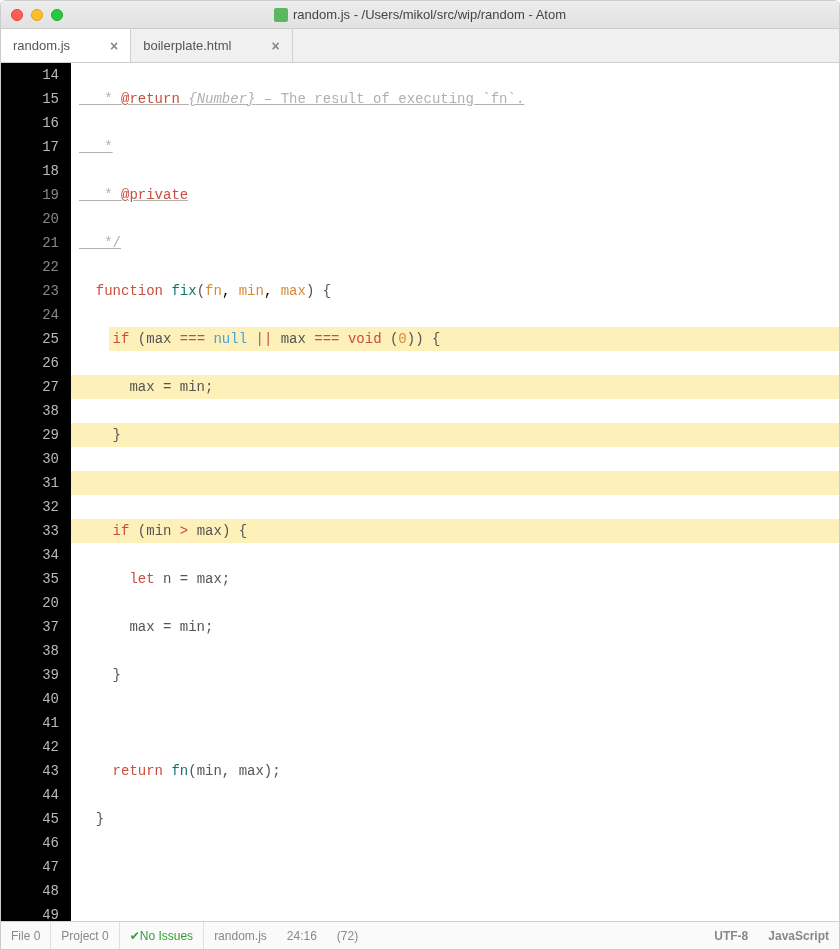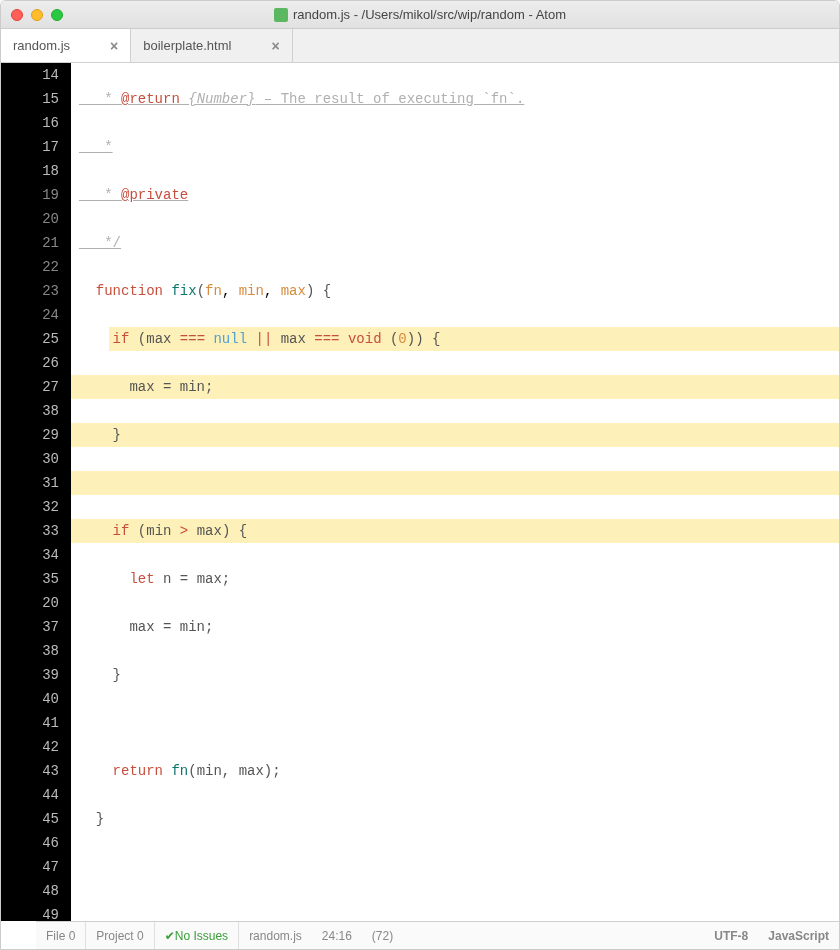--- a/index.html
+++ b/index.html
@@ -27,21 +27,21 @@
 .c-com { color: #b0b0b0; text-decoration: underline; }
 .c-tag { color: #c84e3c; }
 .c-kw { color: #c84e3c; }
 .c-fn { color: #0f766e; }
 .c-param { color: #d68b3e; }
 .c-null { color: #4ea1d3; }
 .c-num { color: #d68b3e; }
 .c-pn { color: #555; }
 .c-id { color: #555; }
 .c-type { color: #b0b0b0; font-style: italic; }
-.statusbar { height: 28px; border-top: 1px solid #d0d0d0; background: #fafafa; display: flex; align-items: center; font-size: 12px; color: #888; padding: 0; margin-left: 35px; }
+.statusbar { height: 28px; border-top: 1px solid #d0d0d0; background: #fafafa; display: flex; align-items: center; font-size: 12px; color: #888; padding: 0; }
 .status-block { padding: 0 10px; height: 100%; display: flex; align-items: center; border-right: 1px solid #e0e0e0; }
 .status-block.nb { border: none; }
 .status-right { margin-left: auto; display: flex; font-weight: bold; }
 .check { color: #3a9c3a; }
 </style>
 </head>
 <body>
 
 <div class="window">
   <div class="titlebar">

